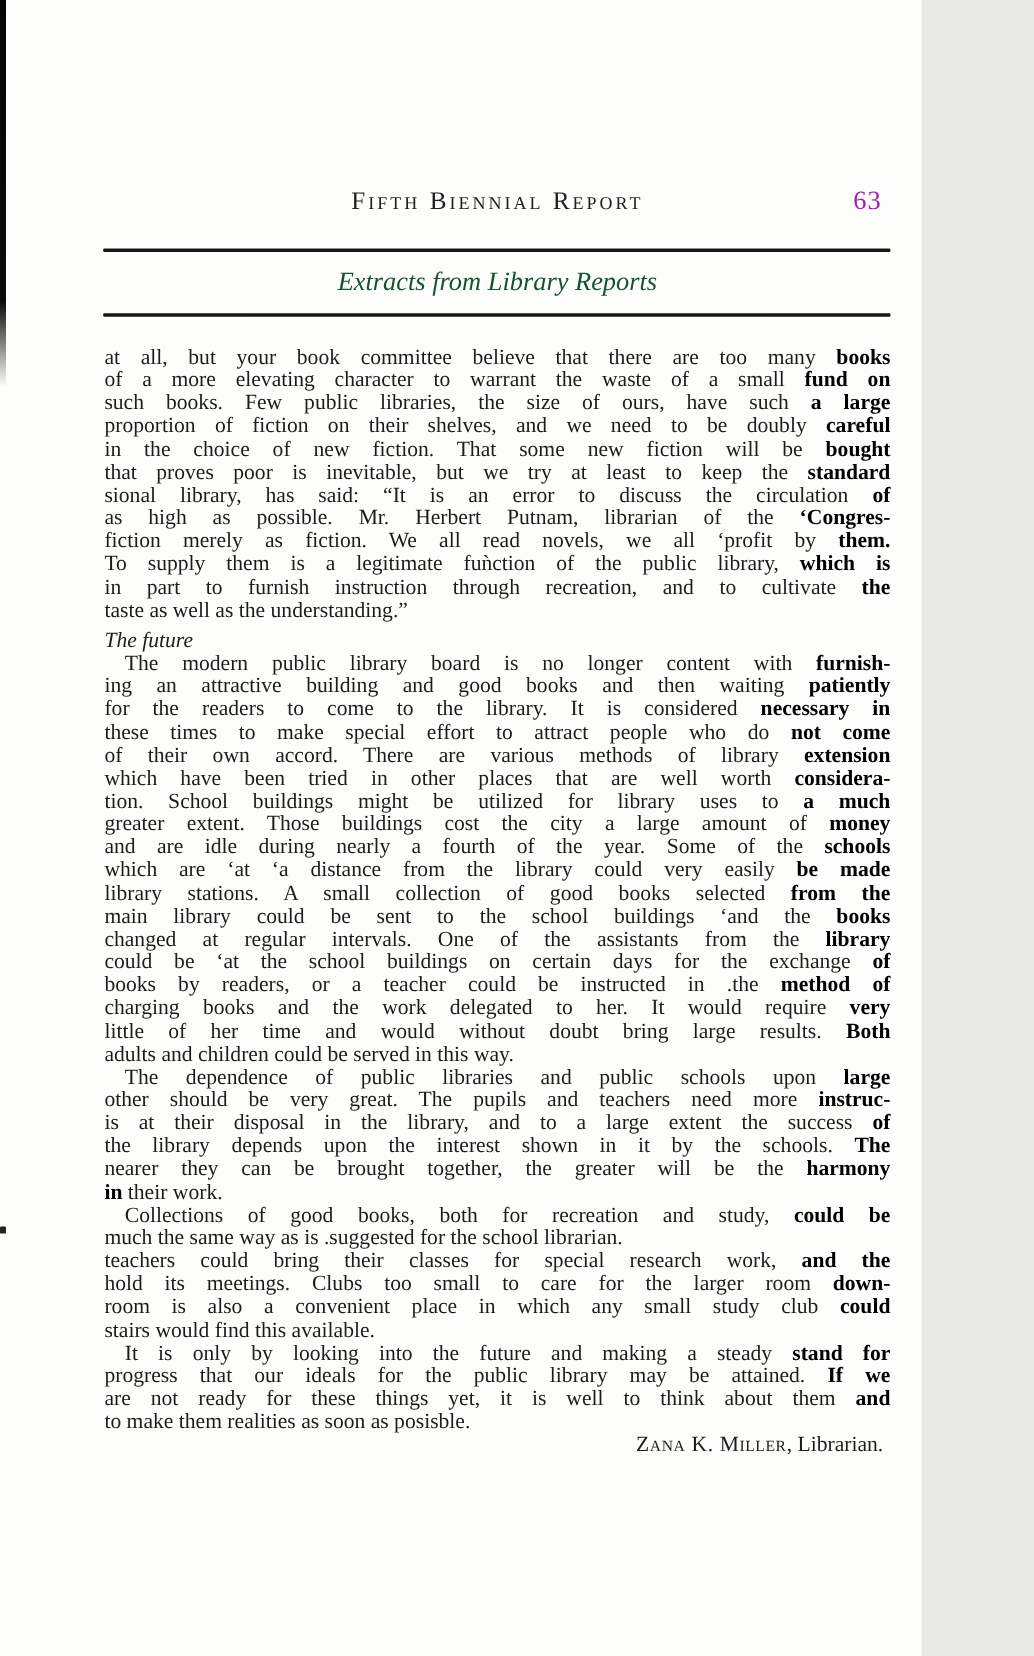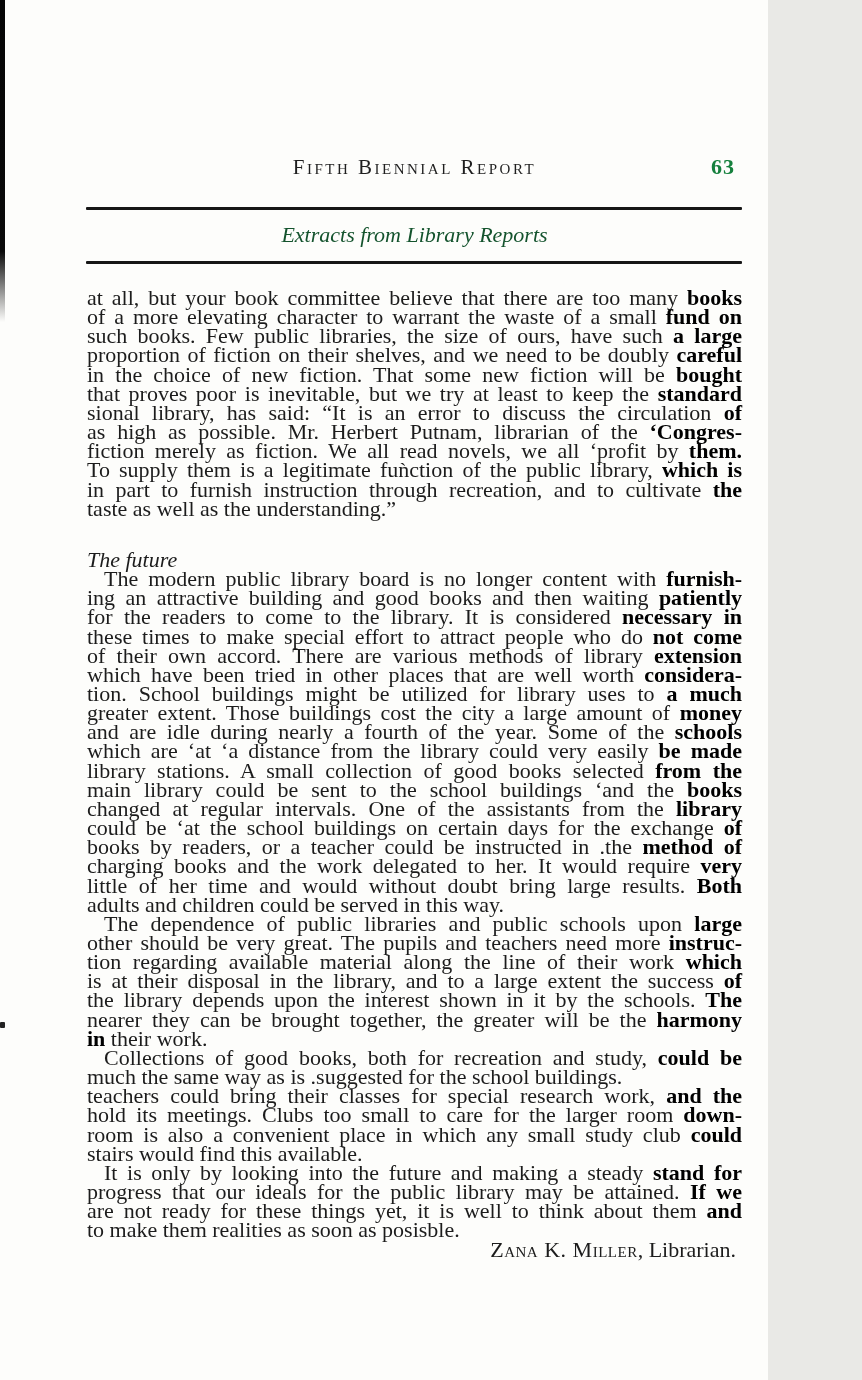--- a/index.html
+++ b/index.html
@@ -19,43 +19,43 @@
   .speck-c { left: 783px; top: 91px; width: 2px; height: 2px; opacity: .5; }
   .speck-d { left: 822px; top: 196px; width: 2px; height: 2px; opacity: .45; }
 
   .header { position: absolute; left: 87px; top: 155px; width: 655px; height: 28px; }
   .running-title {
     display: block; text-align: center;
     font-variant: small-caps; font-size: 21px; letter-spacing: 2.5px; color: #1f1f1f;
   }
   .page-num {
     position: absolute; right: 7px; top: -1px;
-    font-weight: 700; font-size: 22px; letter-spacing: 1px; color: #15803d;
+    font-weight: 400; font-size: 22px; letter-spacing: 1px; color: #a21caf;
   }
 
   .rule { position: absolute; left: 86px; width: 656px; height: 3px; background: #161616; border-radius: 1px; }
   .rule1 { top: 207px; }
   .rule2 { top: 261px; }
 
   .section-title {
     position: absolute; left: 87px; top: 222px; width: 655px;
     text-align: center; font-style: italic; font-size: 22px; color: #14532d;
   }
 
   .body-text {
     position: absolute; left: 87px; top: 288px; width: 655px;
-    font-size: 22px; line-height: 19.15px;
+    font-size: 18px; line-height: 19.15px;
   }
   .para { margin: 0; }
   .line { text-align: justify; text-align-last: justify; }
   .line.end { text-align-last: left; }
   .line.ind { text-indent: 17px; }
   strong { font-weight: 700; color: #000; }
 
-  .subheading { font-style: italic; margin-top: 32px; }
+  .subheading { font-style: italic; margin-top: 6px; }
 
   .signature { text-align: right; padding-right: 6px; }
   .signature .sc { font-variant: small-caps; letter-spacing: .5px; }
 </style>
 </head>
 <body>
 
 <div class="page">
   <div class="scan-strip"></div>
   <div class="scan-speck speck-a"></div>
@@ -104,29 +104,28 @@
         <div class="line">changed at regular intervals.  One of the assistants from the <strong>library</strong></div>
         <div class="line">could be ‘at the school buildings on certain days for the exchange <strong>of</strong></div>
         <div class="line">books by readers, or a teacher could be instructed in .the <strong>method of</strong></div>
         <div class="line">charging books and the work delegated to her.  It would require <strong>very</strong></div>
         <div class="line">little of her time and would without doubt bring large results.  <strong>Both</strong></div>
         <div class="line end">adults and children could be served in this way.</div>
       </div>
       <div class="para">
         <div class="line ind">The dependence of public libraries and public schools upon <strong>large</strong></div>
         <div class="line">other should be very great.  The pupils and teachers need more <strong>instruc-</strong></div>
-        <div class="line">tion regarding available material along the line of their work <strong>which</strong></div>
         <div class="line">is at their disposal in the library, and to a large extent the success <strong>of</strong></div>
         <div class="line">the library depends upon the interest shown in it by the schools.  <strong>The</strong></div>
         <div class="line">nearer they can be brought together, the greater will be the <strong>harmony</strong></div>
         <div class="line end"><strong>in</strong> their work.</div>
       </div>
       <div class="para">
         <div class="line ind">Collections of good books, both for recreation and study, <strong>could be</strong></div>
-        <div class="line end">much the same way as is .suggested for the school buildings.</div>
+        <div class="line end">much the same way as is .suggested for the school librarian.</div>
       </div>
       <div class="para">
         <div class="line">teachers could bring their classes for special research work, <strong>and the</strong></div>
         <div class="line">hold its meetings.  Clubs too small to care for the larger room <strong>down-</strong></div>
         <div class="line">room is also a convenient place in which any small study club <strong>could</strong></div>
         <div class="line end">stairs would find this available.</div>
       </div>
       <div class="para">
         <div class="line ind">It is only by looking into the future and making a steady <strong>stand for</strong></div>
         <div class="line">progress that our ideals for the public library may be attained.  <strong>If we</strong></div>

